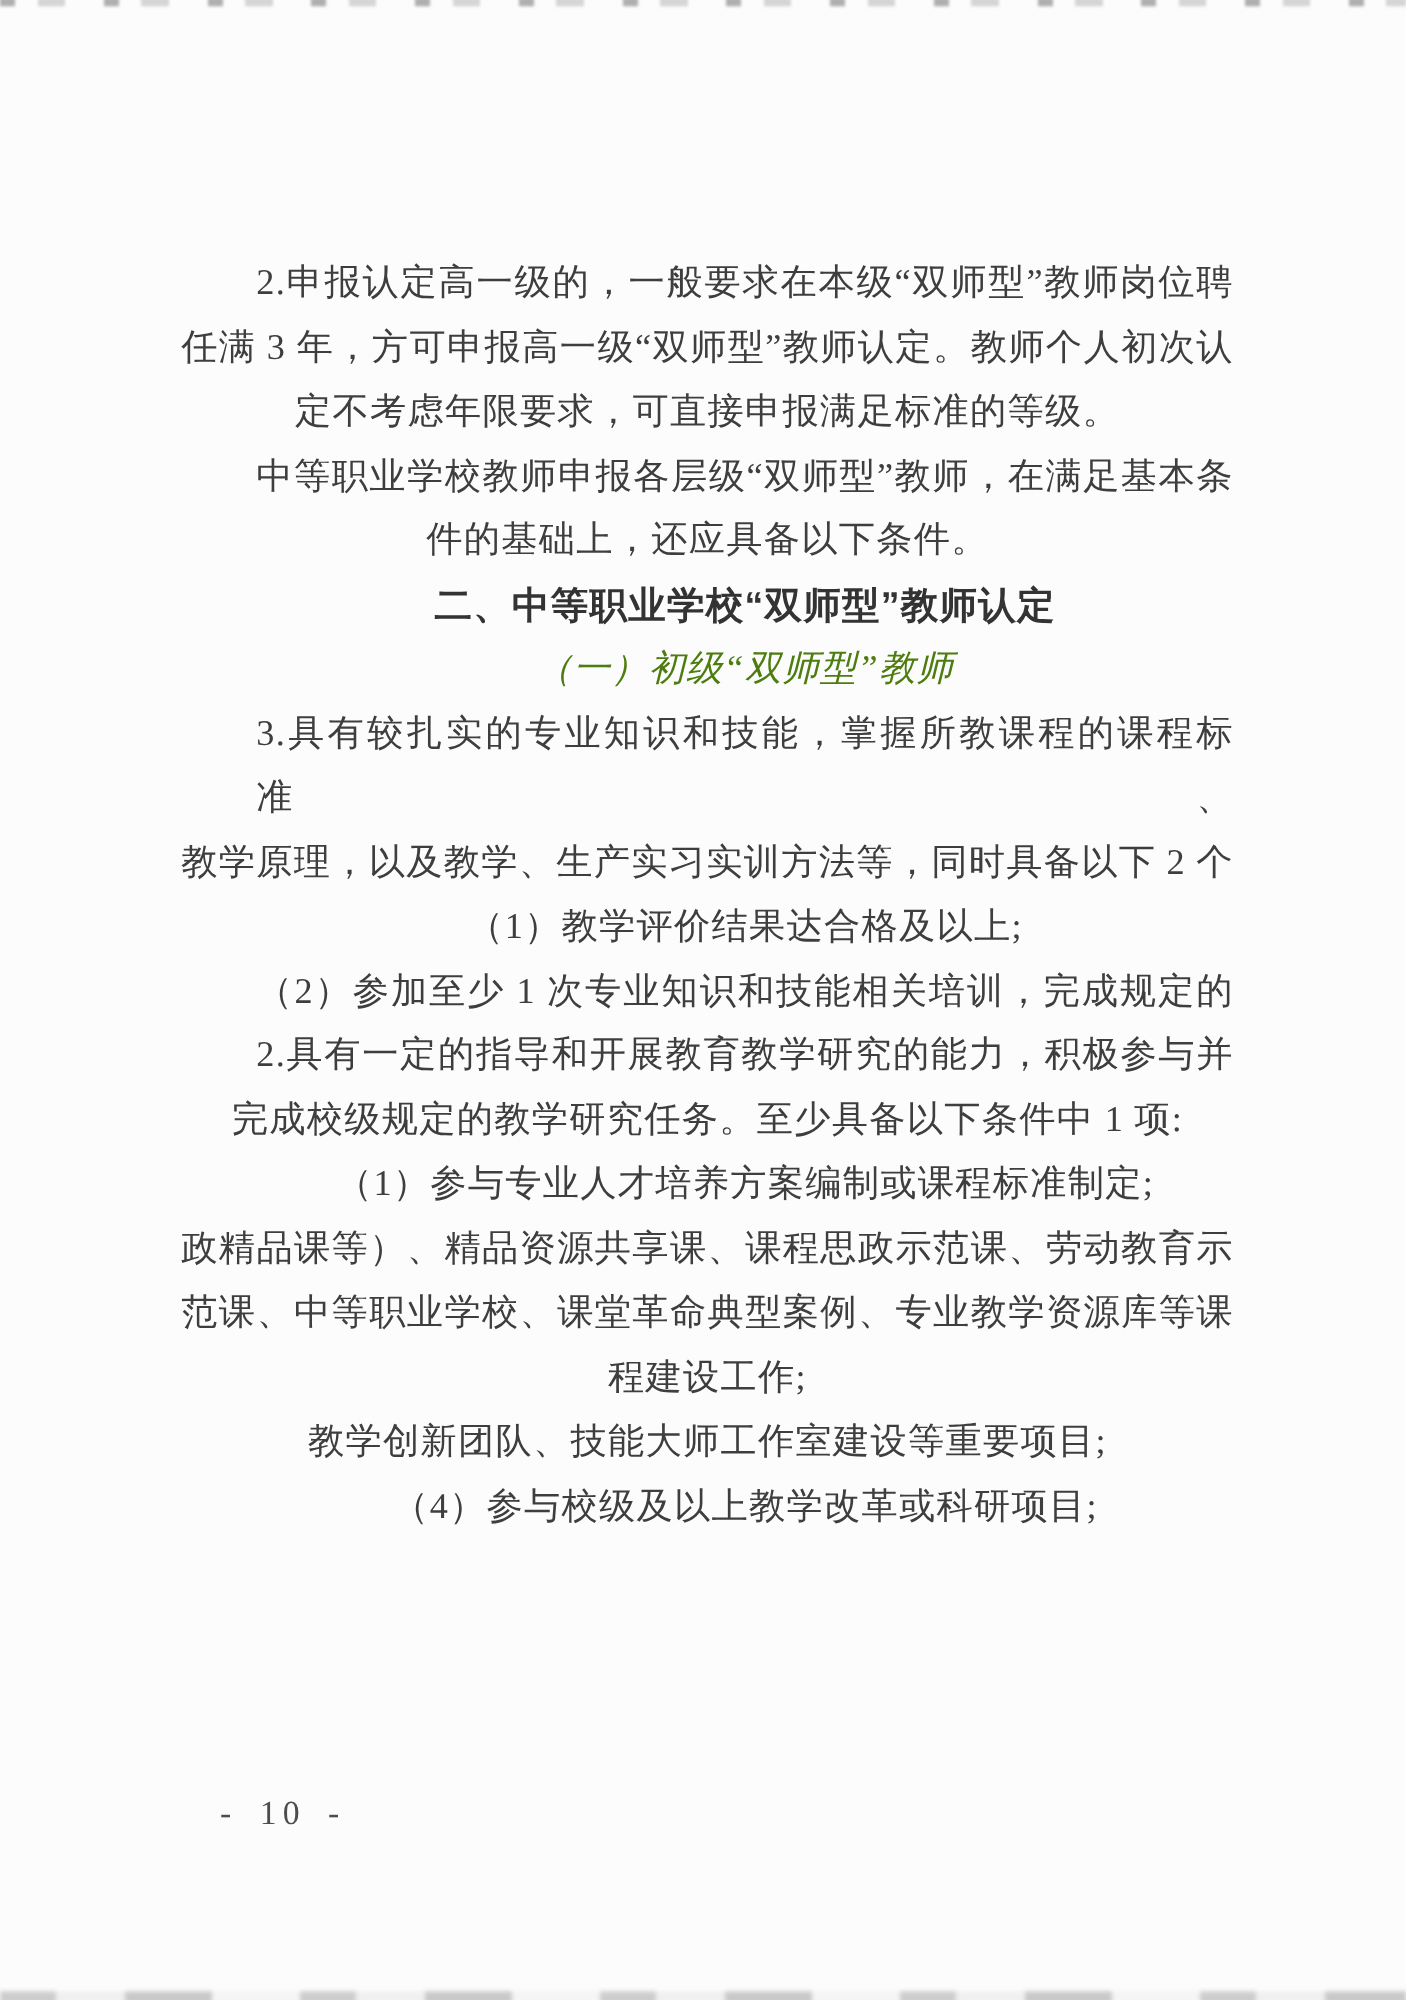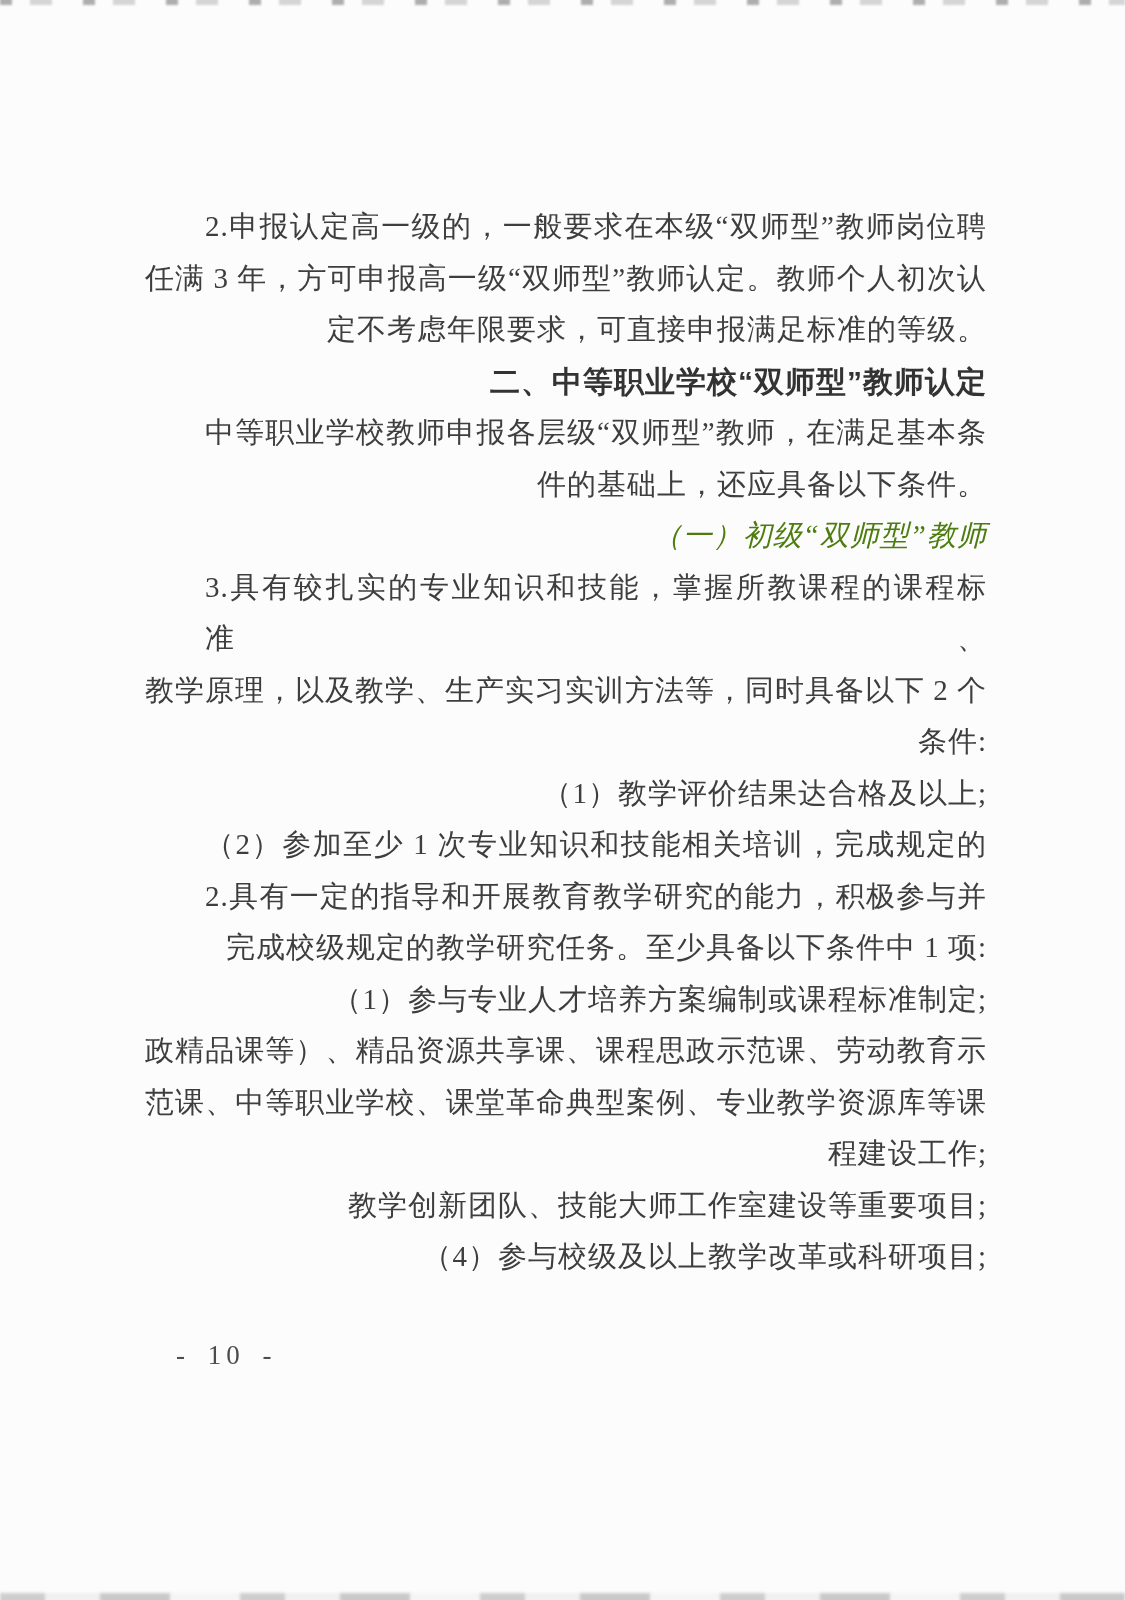--- a/index.html
+++ b/index.html
@@ -22,21 +22,21 @@
   .doc {
     position: absolute;
     left: 145px;
     top: 201px;
     width: 842px;
     font-size: 29px;
     line-height: 51.5px;
     letter-spacing: 1px;
   }
   .line {
-    text-align: right;
+    text-align: center;
     white-space: normal;
   }
   .just {
     text-align: justify;
     text-align-last: justify;
   }
   .ind {
     padding-left: 60px;
   }
   .heading {
@@ -45,21 +45,21 @@
     color: #333333;
     font-size: 30px;
   }
   .kaiti {
     font-style: italic;
     color: #4d7c0f;
   }
   .pagenum {
     position: absolute;
     left: 176px;
-    top: 1340px;
+    top: 1435px;
     font-size: 27px;
     letter-spacing: 5px;
     word-spacing: 6px;
     color: #4d4d4d;
   }
   .scan-edge-top {
     position: absolute;
     top: -2px;
     left: 0;
     width: 100%;
@@ -94,36 +94,35 @@
 
   <div class="doc">
 
     <div>
       <div class="line ind just">2.申报认定高一级的，一般要求在本级“双师型”教师岗位聘</div>
       <div class="line just">任满 3 年，方可申报高一级“双师型”教师认定。教师个人初次认</div>
       <div class="line">定不考虑年限要求，可直接申报满足标准的等级。</div>
     </div>
 
     <div>
-      <div class="line ind heading">二、中等职业学校“双师型”教师认定</div>
+      <div class="line ind just">中等职业学校教师申报各层级“双师型”教师，在满足基本条</div>
+      <div class="line">件的基础上，还应具备以下条件。</div>
     </div>
 
     <div>
-      <div class="line ind just">中等职业学校教师申报各层级“双师型”教师，在满足基本条</div>
-      <div class="line">件的基础上，还应具备以下条件。</div>
+      <div class="line ind heading">二、中等职业学校“双师型”教师认定</div>
     </div>
 
     <div>
       <div class="line ind kaiti">（一）初级“双师型”教师</div>
     </div>
 
     <div>
       <div class="line ind just">3.具有较扎实的专业知识和技能，掌握所教课程的课程标准、</div>
       <div class="line just">教学原理，以及教学、生产实习实训方法等，同时具备以下 2 个</div>
-      <div class="line">条件:</div>
     </div>
 
     <div>
       <div class="line ind">（1）教学评价结果达合格及以上;</div>
     </div>
 
     <div>
       <div class="line ind just">（2）参加至少 1 次专业知识和技能相关培训，完成规定的</div>
     </div>
 

